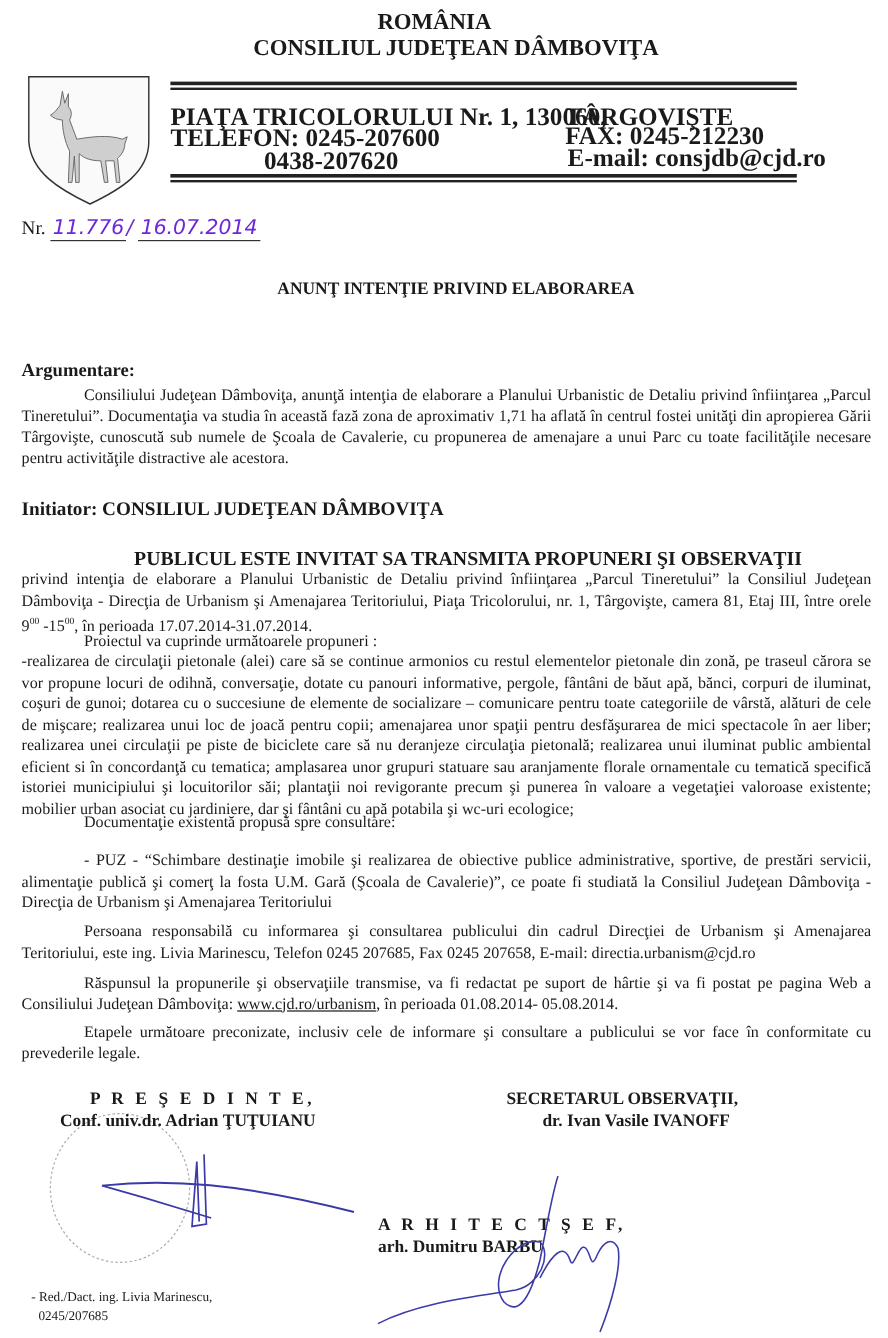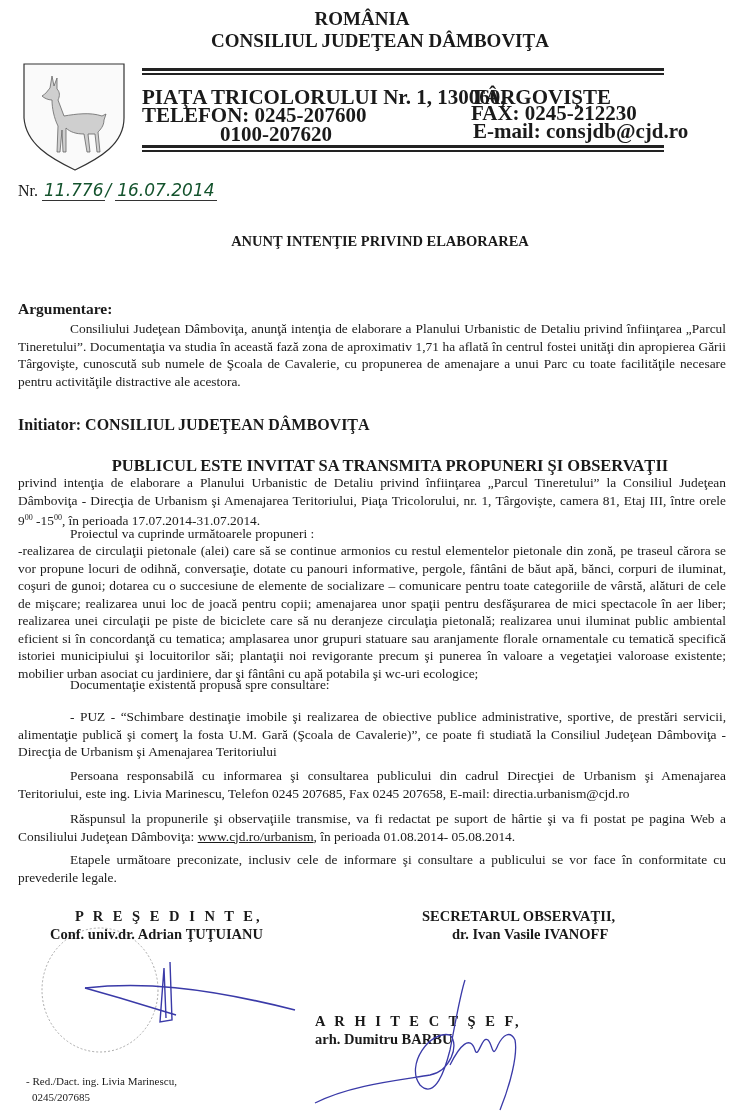--- a/index.html
+++ b/index.html
@@ -11,21 +11,21 @@
     .title { font-weight: bold; text-align: center; left: 192px; width: 340px; }
     .t1 { top: 8px; font-size: 19px; }
     .t2 { top: 30px; font-size: 19px; left: 150px; width: 460px; }
     .rule { left: 142px; width: 522px; height: 7px;
       border-top: 3px solid #222; border-bottom: 2px solid #222; box-sizing: border-box; }
     .rule1 { top: 68px; }
     .rule2 { top: 145px; }
     .addr { font-weight: bold; font-size: 21px; line-height: 18px; font-family: "Liberation Serif", serif; }
     .shield { left: 20px; top: 60px; width: 110px; height: 110px; }
     .nr { left: 18px; top: 180px; font-size: 16px; }
-    .hand { color: #14532d; font-family: "DejaVu Sans", sans-serif; font-style: italic; font-size: 17px;
+    .hand { color: #6d28d9; font-family: "DejaVu Sans", sans-serif; font-style: italic; font-size: 17px;
       letter-spacing: 0px; }
     .hand-u { border-bottom: 1px solid #333; display: inline-block; padding: 0 2px; }
     .head { text-align: center; font-weight: bold; left: 150px; width: 460px; font-size: 14.5px; line-height: 17px; top: 233px; }
     .sec { font-weight: bold; font-size: 15.5px; }
     .p { font-size: 13.4px; line-height: 17.5px; text-align: justify; left: 18px; width: 708px; }
     .ind { text-indent: 52px; }
     .public { text-align: center; font-weight: bold; font-size: 16.5px; left: 90px; width: 600px; top: 456px; }
     .sig { font-weight: bold; font-size: 14.5px; line-height: 18px; }
     .spaced { letter-spacing: 3px; }
     a.link { color: #1a1a1a; text-decoration: underline; }
@@ -46,21 +46,21 @@
     </g>
   </svg>
 </div>
 
 <div class="abs rule rule1"></div>
 
 <div class="abs addr" style="left:142px; top:88px;">PIAŢA TRICOLORULUI  Nr. 1,  130060,</div>
 <div class="abs addr" style="left:471px; top:88px;">TÂRGOVIŞTE</div>
 <div class="abs addr" style="left:142px; top:106px;">TELEFON: 0245-207600</div>
 <div class="abs addr" style="left:471px; top:104px;">FAX:  0245-212230</div>
-<div class="abs addr" style="left:220px; top:125px;">0100-207620</div>
+<div class="abs addr" style="left:220px; top:125px;">0438-207620</div>
 <div class="abs addr" style="left:473px; top:122px;">E-mail: consjdb@cjd.ro</div>
 
 <div class="abs rule rule2"></div>
 
 <div class="abs nr">
   <span>Nr.</span>
   <span class="hand hand-u">11.776</span><span class="hand">/</span>
   <span class="hand hand-u">16.07.2014</span>
 </div>
 

